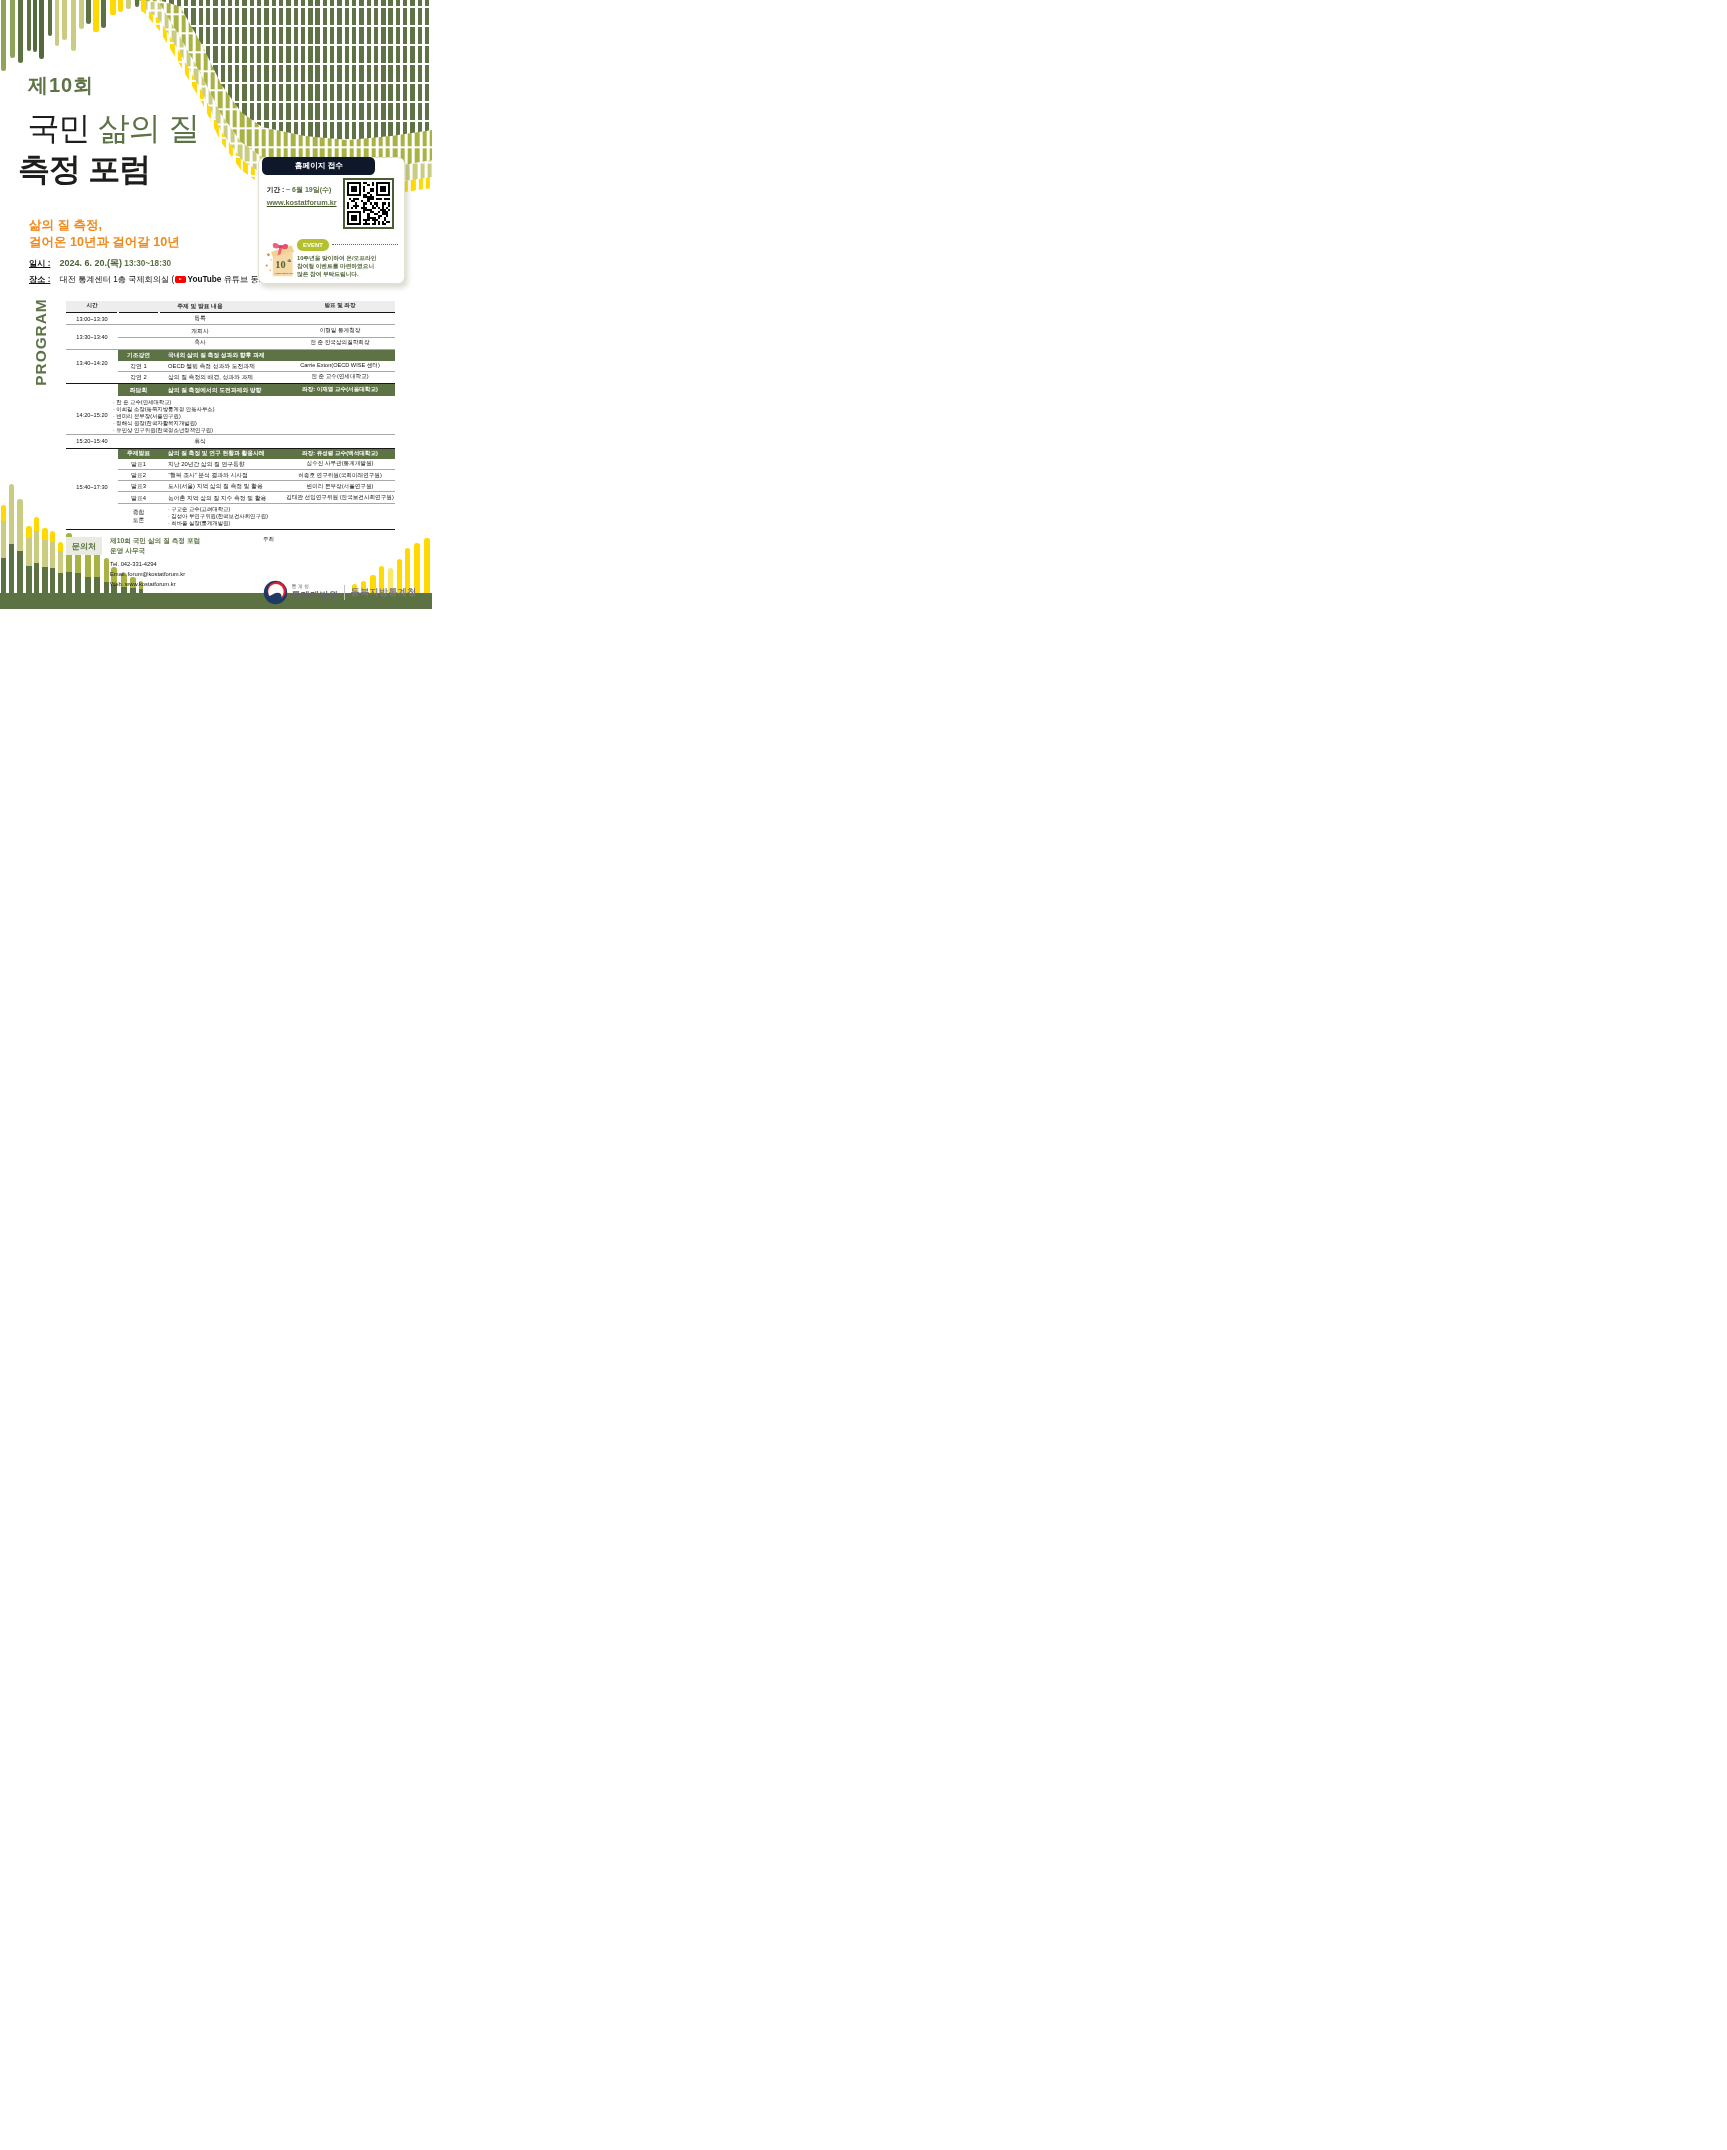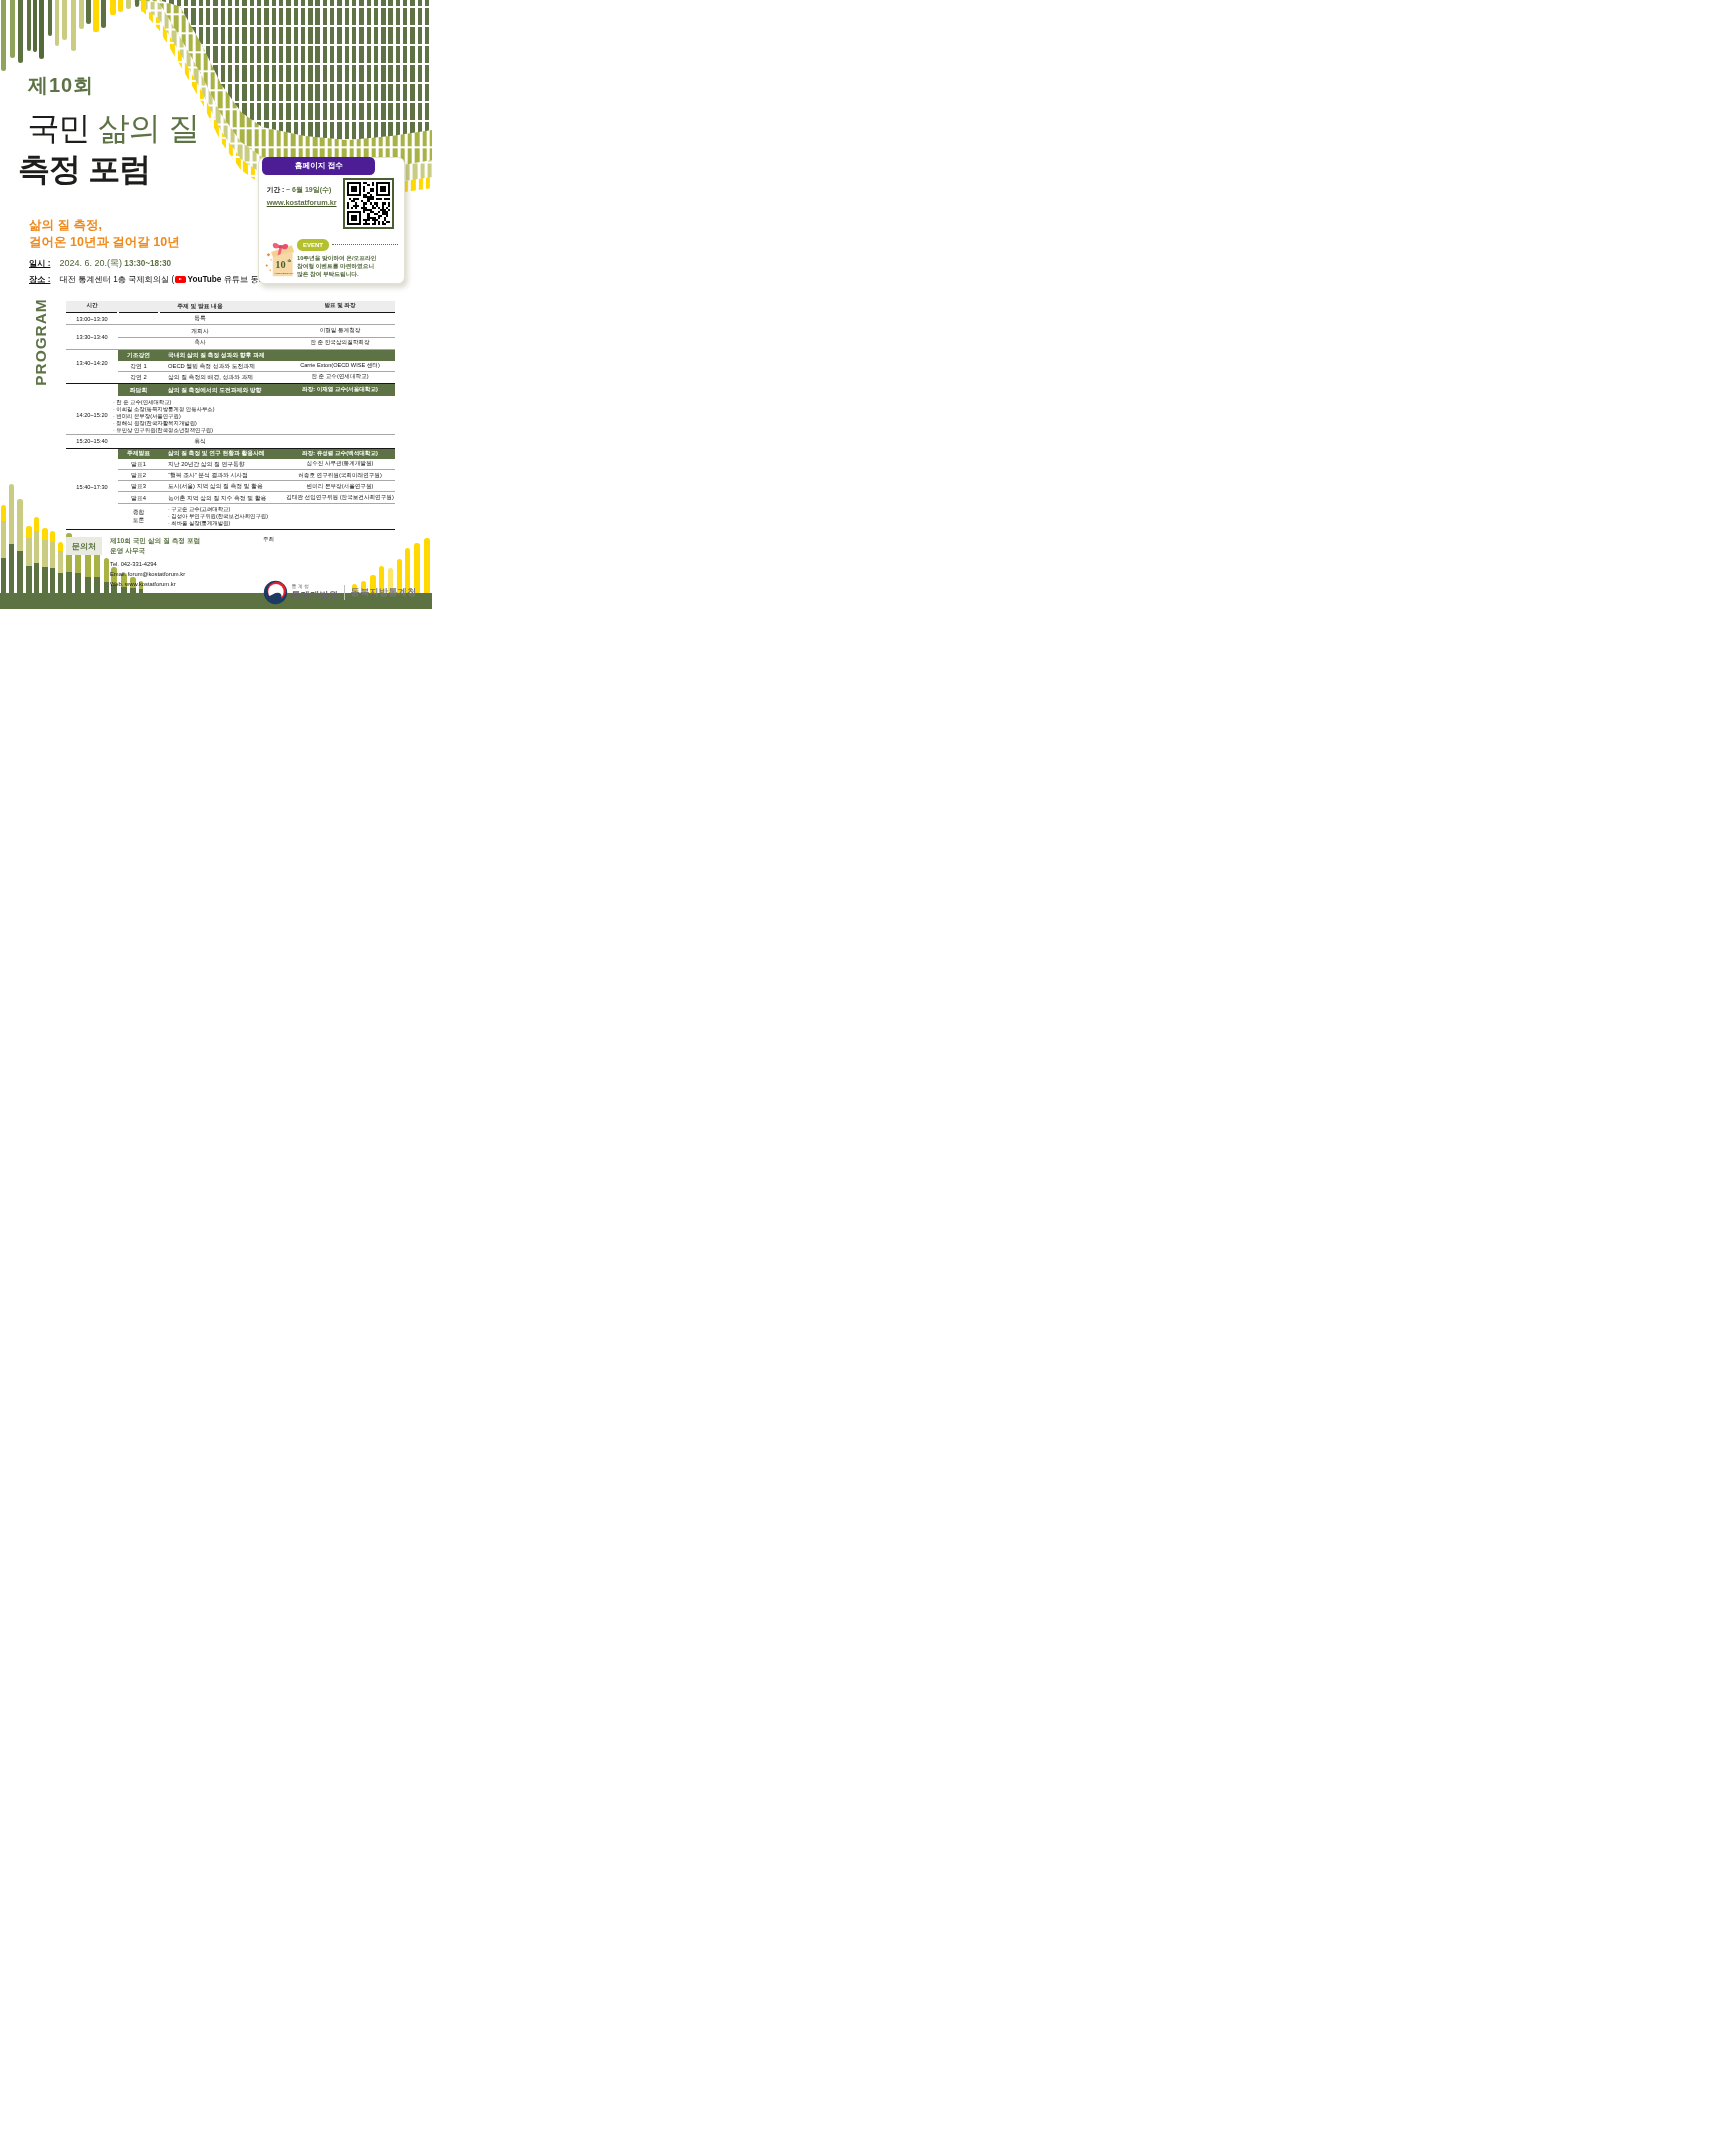--- a/index.html
+++ b/index.html
@@ -27,29 +27,29 @@
 
   
   .hdr{position:absolute;z-index:2;}
   .t-edition{left:28px;top:72px;font-size:20px;font-weight:800;color:#5d7345;letter-spacing:0.9px;}
   .t-line2{left:27.5px;top:107px;font-size:32px;font-weight:400;letter-spacing:-0.9px;color:#1d1d1b;white-space:nowrap;}
   .t-line2 .grn{color:#5d7345;}
   .t-line3{left:18px;top:148px;font-size:32px;font-weight:800;letter-spacing:-0.9px;color:#1d1d1b;}
   .tagline{left:29px;top:217px;font-size:12.5px;font-weight:800;color:#ef8a1b;line-height:17px;white-space:nowrap;}
   .inforow{white-space:nowrap;font-size:8.2px;color:#111;}
   .inforow .lab{font-weight:700;text-decoration:underline;}
-  .inforow .dt1{font-weight:400;color:#4c6234;font-size:9px;}
+  .inforow .dt1{font-weight:700;color:#4c6234;font-size:9px;}
   .inforow .dt2{color:#5d7243;font-weight:600;}
   .yt{display:inline-block;vertical-align:-1.3px;width:10.8px;height:7.3px;background:#f00;border-radius:1.7px;position:relative;margin:0 1.3px;}
   .yt::after{content:"";position:absolute;left:3.9px;top:1.7px;border-left:3.4px solid #fff;border-top:1.9px solid transparent;border-bottom:1.9px solid transparent;}
   .ytword{font-weight:800;}
 
   
   .card{position:absolute;left:258px;top:157px;width:145px;height:125px;background:#fff;border:0.9px solid #e3e1d2;border-radius:6.9px;z-index:3;box-shadow:2.6px 3.4px 5.2px rgba(140,140,110,.30);}
-  .card .pill{position:absolute;left:3.4px;top:-0.9px;width:113px;height:17.6px;background:#4c1d95;border-radius:5.2px;color:#fff;font-size:7.7px;font-weight:800;display:flex;align-items:center;justify-content:center;}
+  .card .pill{position:absolute;left:3.4px;top:-0.9px;width:113px;height:17.6px;background:#0f172a;border-radius:5.2px;color:#fff;font-size:7.7px;font-weight:800;display:flex;align-items:center;justify-content:center;}
   .card .period{position:absolute;left:7.7px;top:27px;font-size:6.7px;white-space:nowrap;}
   .card .period .lab{color:#111;font-weight:600;}
   .card .period .val{color:#5d7243;font-weight:800;font-size:7px;}
   .card .url{position:absolute;left:7.7px;top:40px;font-size:7.3px;font-weight:800;color:#5d7243;text-decoration:underline;text-underline-offset:1.3px;text-decoration-color:#44502e;}
   .qr{position:absolute;left:84px;top:20px;width:51px;height:51px;border:2.2px solid #4a5f33;background:#fff;padding:1.7px;box-sizing:border-box;}
   .evrow{position:absolute;left:38px;top:81px;right:6px;display:flex;align-items:center;}
   .evpill{width:32px;height:11.6px;background:#b4c02f;border-radius:5.6px;color:#fff;font-weight:800;font-size:6px;display:flex;align-items:center;justify-content:center;flex:none;}
   .evdots{flex:1;border-top:1.3px dotted #5d7243;margin-left:3.4px;height:0;}
   .evtext{position:absolute;left:38px;top:96px;font-size:5.7px;font-weight:800;color:#4c6234;line-height:8.2px;white-space:nowrap;}
   .gift{position:absolute;left:5.6px;top:82px;width:31px;height:38px;}

